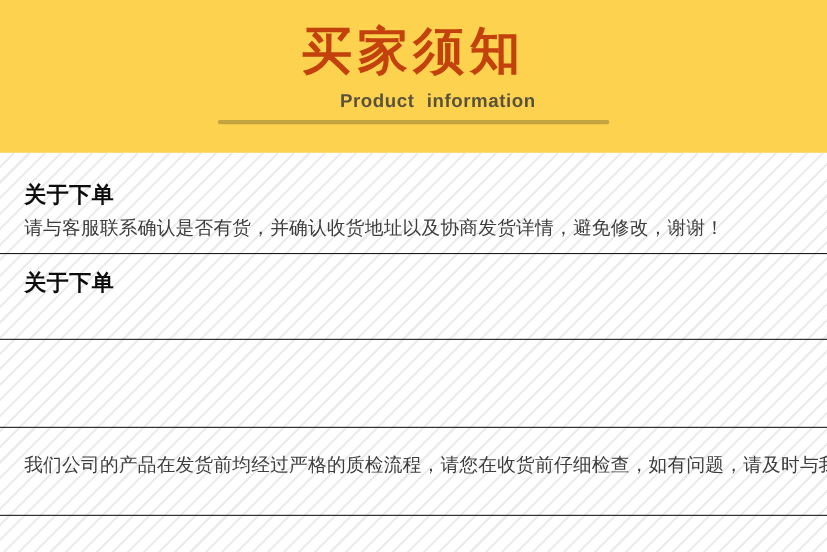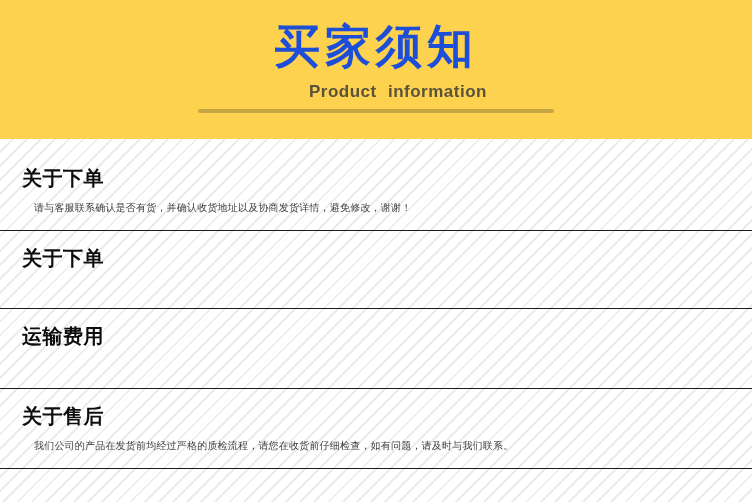--- a/index.html
+++ b/index.html
@@ -18,21 +18,21 @@
     height: 139px;
     background: #fcd24e;
     text-align: center;
     padding-top: 21px;
   }
   .banner-title {
     font-size: 46px;
     line-height: 50px;
     font-weight: 900;
     letter-spacing: 5px;
-    color: #1d4ed8;
+    color: #c2410c;
   }
   .banner-subtitle {
     margin-top: 12px;
     font-size: 17px;
     line-height: 17px;
     font-weight: bold;
     letter-spacing: 0.5px;
     word-spacing: 6px;
     color: #5a523d;
     margin-left: 44px;
@@ -72,22 +72,22 @@
   .section.second { height: 78px; }
   .section h2 {
     margin: 0;
     font-size: 20px;
     line-height: 23px;
     font-weight: bold;
     color: #0d0d0d;
     letter-spacing: 0.5px;
   }
   .section p {
-    margin: 9px 0 0 12px;
-    font-size: 10px;
+    margin: 9px 0 0 0;
+    font-size: 17px;
     line-height: 18px;
     color: #3d3d3d;
     letter-spacing: 0.2px;
     white-space: nowrap;
   }
 </style>
 </head>
 <body>
 
 <div class="banner">
@@ -101,21 +101,19 @@
   <div class="section first">
     <h2>关于下单</h2>
     <p>请与客服联系确认是否有货，并确认收货地址以及协商发货详情，避免修改，谢谢！</p>
   </div>
 
   <div class="section second">
     <h2>关于下单</h2>
   </div>
 
   <div class="section">
-    <h2>运输费用</h2>
   </div>
 
   <div class="section">
-    <h2>关于售后</h2>
     <p>我们公司的产品在发货前均经过严格的质检流程，请您在收货前仔细检查，如有问题，请及时与我们联系。</p>
   </div>
 
 </div>
 
 </body></html>

